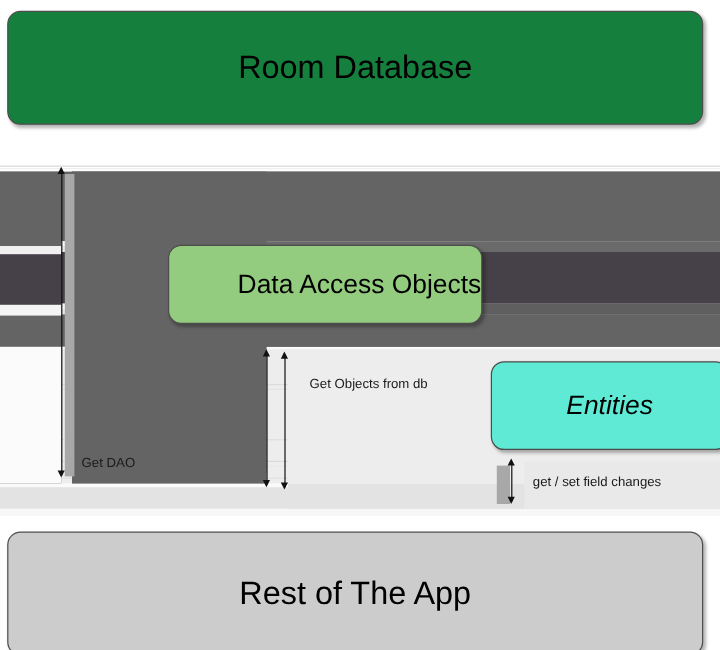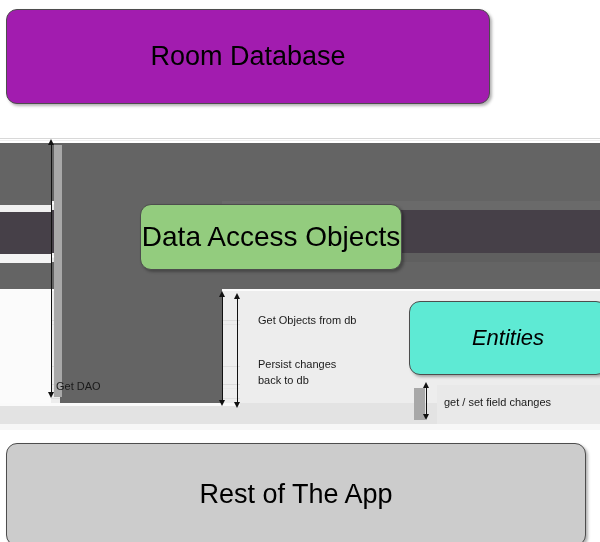--- a/index.html
+++ b/index.html
@@ -37,21 +37,21 @@
     border-radius: 11px;
     display: flex;
     align-items: center;
     justify-content: center;
     text-align: center;
     color: #000000;
     line-height: 1.15;
     box-shadow: 2px 2px 3px rgba(0,0,0,0.30);
   }
   .node-room     { font-size: 27px; }
-  .node-dao      { font-size: 28px; }
+  .node-dao      { font-size: 22px; justify-content: flex-end; }
   .node-entities { font-size: 22px; }
   .node-rest     { font-size: 27px; margin-top: 13px; }
 
   
   .vline {
     position: absolute;
     width: 0;
     border-left: 1px solid #111111;
   }
   .vshadow {
@@ -142,38 +142,36 @@
 
   <div class="vline" style="left:237px; top:296px; height:110px;"></div>
   <div class="arrow-up" style="left:234px; top:293px;"></div>
   <div class="arrow-down" style="left:234px; top:402px;"></div>
 
   <div class="vshadow" style="left:414px; top:388px; width:11px; height:32px;"></div>
   <div class="vline" style="left:426px; top:385px; height:33px;"></div>
   <div class="arrow-up" style="left:423px; top:382px;"></div>
   <div class="arrow-down" style="left:423px; top:414px;"></div>
 
-  <div class="node node-room" style="left:6px; top:9px; width:484px; height:95px; background:#a21caf;">
+  <div class="node node-room" style="left:6px; top:9px; width:580px; height:95px; background:#15803d;">
     <span>Room Database</span>
   </div>
 
   <div class="node node-dao" style="left:140px; top:204px; width:262px; height:66px; background:#93cc7e;">
     <span>Data Access Objects</span>
   </div>
 
   <div class="node node-entities" style="left:409px; top:301px; width:198px; height:74px; background:#5eead4;font-style:italic;">
     <span>Entities</span>
   </div>
 
   <div class="node node-rest" style="left:6px; top:430px; width:580px; height:103px; background:#cccccc;">
     <span>Rest of The App</span>
   </div>
 
-  <div class="elabel" style="left:56px; top:379px;">Get DAO</div>
+  <div class="elabel" style="left:68px; top:379px;">Get DAO</div>
 
   <div class="elabel" style="left:258px; top:313px;">Get Objects from db</div>
 
-  <div class="elabel" style="left:258px; top:357px;">Persist changes
-back to db</div>
 
   <div class="elabel" style="left:444px; top:395px;">get / set field changes</div>
 
 </div>
 
 </body></html>

